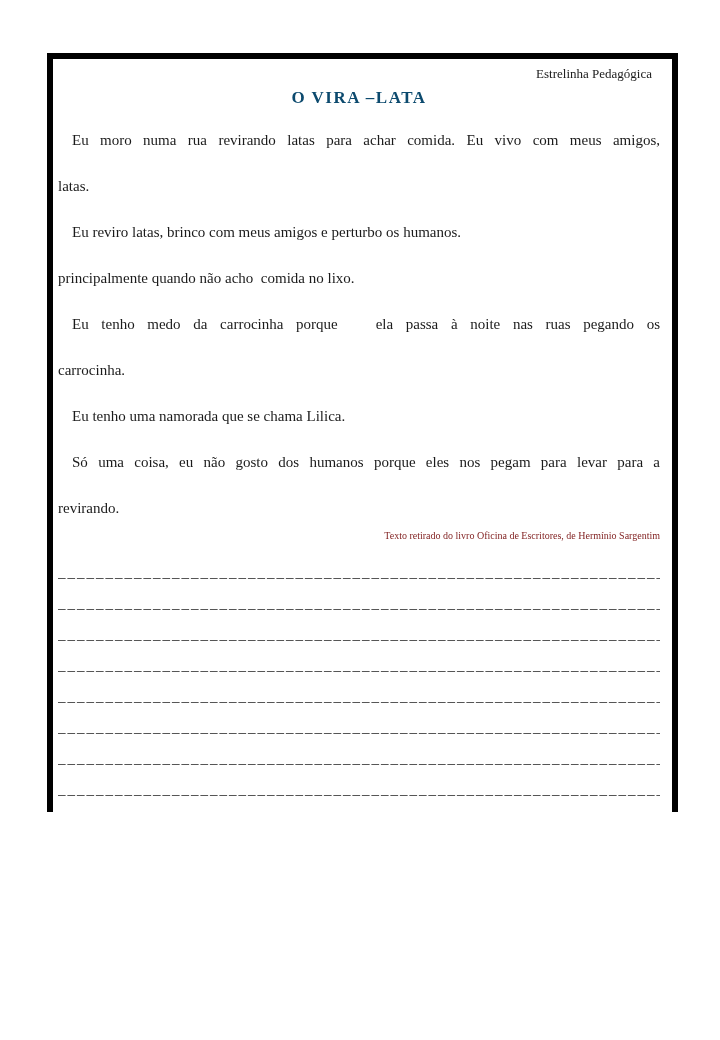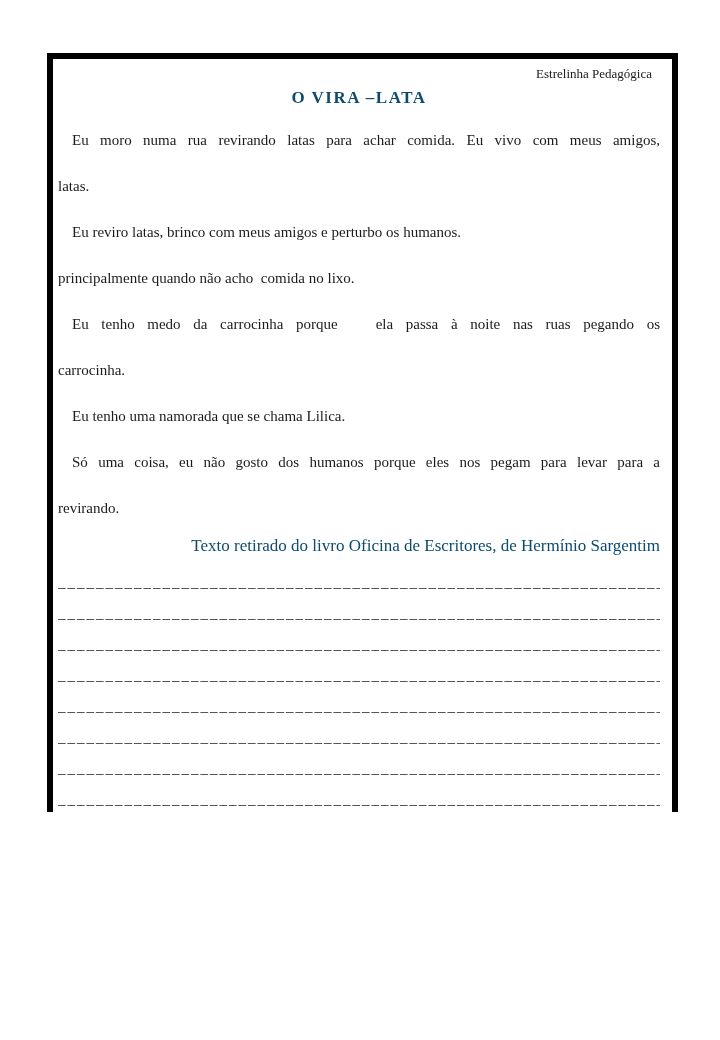--- a/index.html
+++ b/index.html
@@ -48,25 +48,25 @@
     overflow: hidden;
     margin-top: 16px;
   }
   .tline.first { text-indent: 14px; }
   .tline.just {
     text-align: justify;
     text-align-last: justify;
     text-justify: inter-word;
   }
   .attribution {
-    margin-top: 14px;
+    margin-top: 4px;
     text-align: right;
-    font-size: 17px;
+    font-size: 10px;
     line-height: 17px;
-    color: #0c4a6e;
+    color: #7f1d1d;
   }
   .write-area { margin-top: 13px; }
   .wline {
     height: 31px;
     line-height: 31px;
     font-size: 15px;
     letter-spacing: 2px;
     white-space: nowrap;
     overflow: hidden;
     color: #181818;

